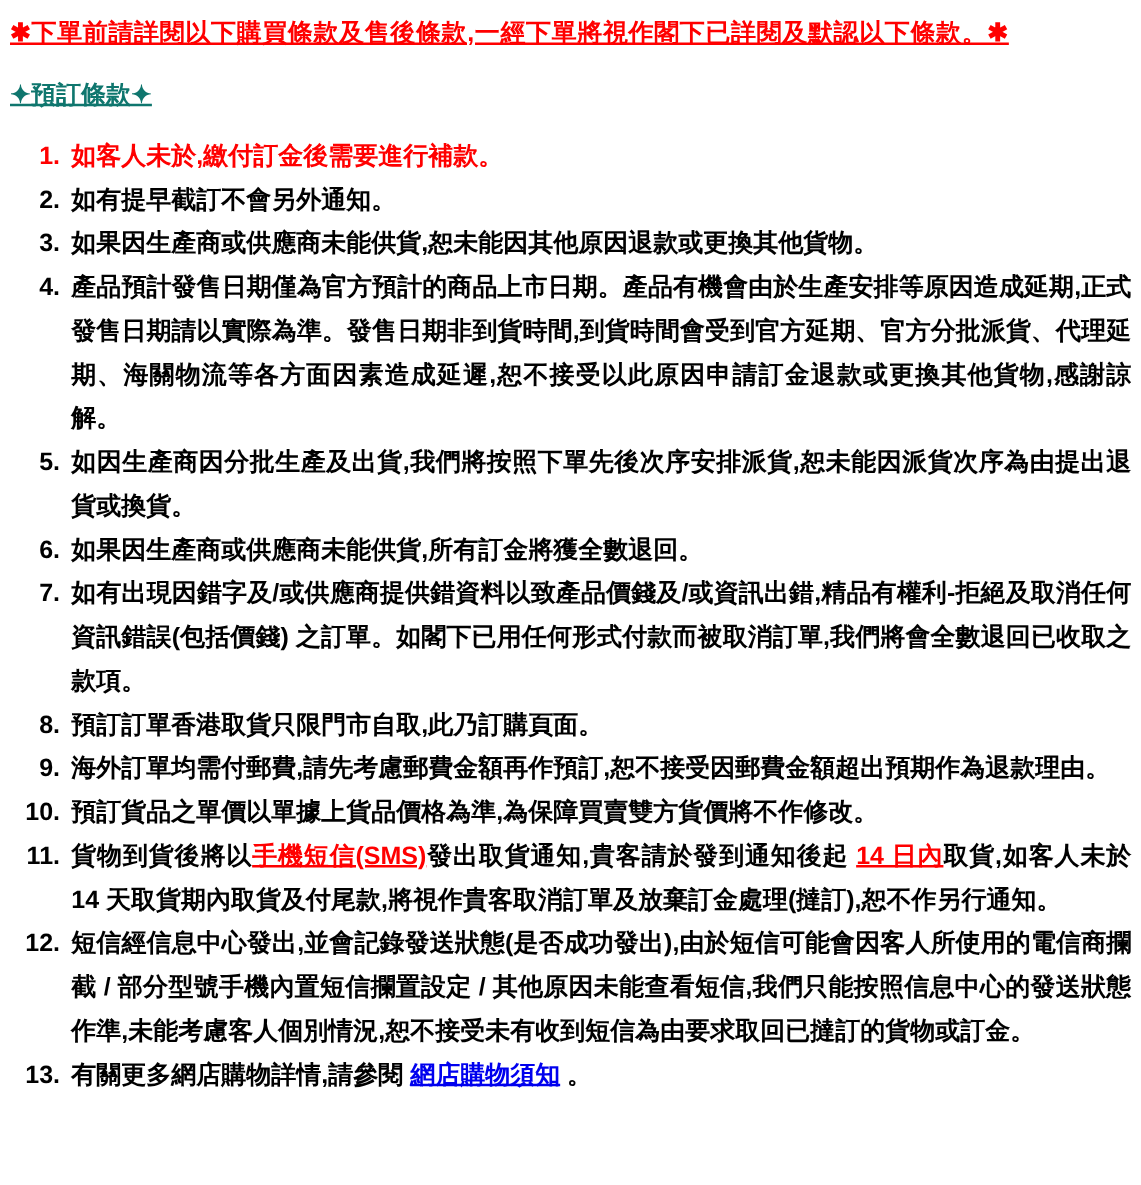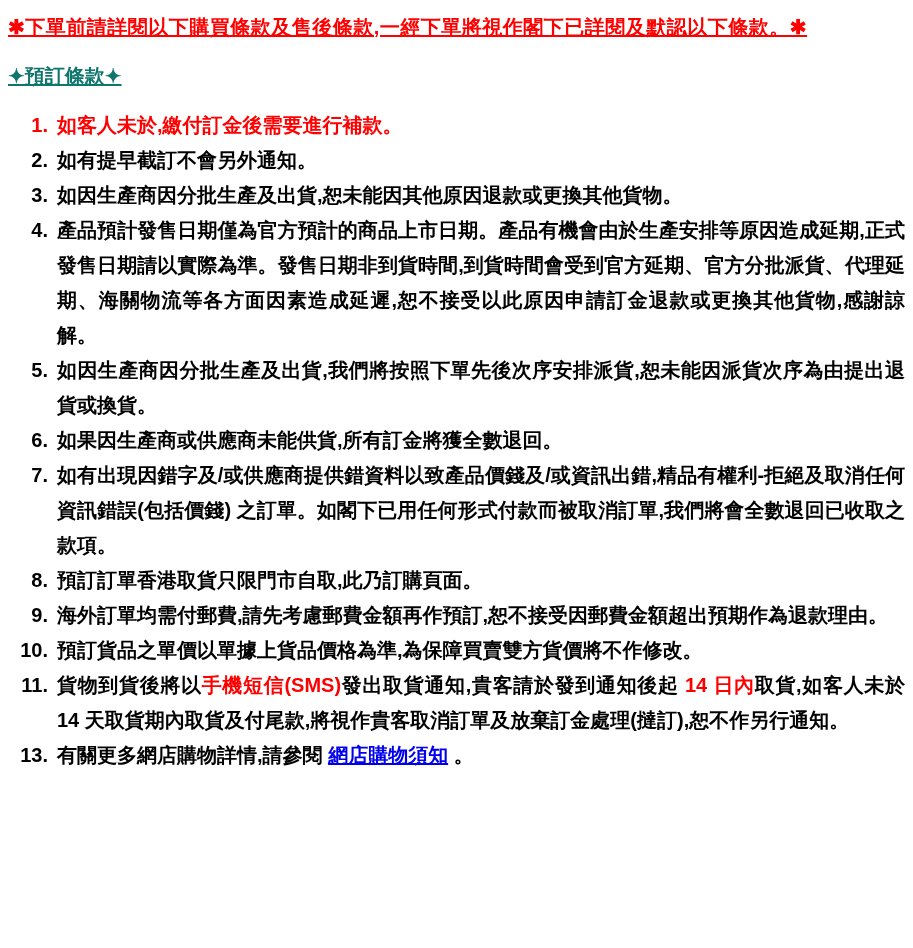--- a/index.html
+++ b/index.html
@@ -55,20 +55,21 @@
   .term-text {
     flex: 1 1 auto;
     text-align: justify;
     text-justify: inter-ideograph;
   }
   .red-item { color: var(--red, #ff0000); }
   .seg-normal { color: inherit; }
   .seg-red { color: var(--red, #ff0000); }
   .seg-red-underline {
     color: var(--red, #ff0000);
+    text-decoration: underline;
   }
   a.seg-link {
     color: var(--link, #0000ee);
     text-decoration: underline;
     cursor: pointer;
   }
 </style>
 </head>
 <body>
 
@@ -83,21 +84,21 @@
       <div class="term-row red-item">
         <span class="term-num">1.</span>
         <div class="term-text"><span class="seg-red">如客人未於,繳付訂金後需要進行補款。</span></div>
       </div>
       <div class="term-row">
         <span class="term-num">2.</span>
         <div class="term-text"><span class="seg-normal">如有提早截訂不會另外通知。</span></div>
       </div>
       <div class="term-row">
         <span class="term-num">3.</span>
-        <div class="term-text"><span class="seg-normal">如因生產商因分批生產及出貨,恕未能因其他原因退款或更換其他貨物。</span></div>
+        <div class="term-text"><span class="seg-normal">如果因生產商或供應商未能供貨,恕未能因其他原因退款或更換其他貨物。</span></div>
       </div>
       <div class="term-row">
         <span class="term-num">4.</span>
         <div class="term-text"><span class="seg-normal">產品預計發售日期僅為官方預計的商品上市日期。產品有機會由於生產安排等原因造成延期,正式發售日期請以實際為準。發售日期非到貨時間,到貨時間會受到官方延期、官方分批派貨、代理延期、海關物流等各方面因素造成延遲,恕不接受以此原因申請訂金退款或更換其他貨物,感謝諒解。</span></div>
       </div>
       <div class="term-row">
         <span class="term-num">5.</span>
         <div class="term-text"><span class="seg-normal">如因生產商因分批生產及出貨,我們將按照下單先後次序安排派貨,恕未能因派貨次序為由提出退貨或換貨。</span></div>
       </div>
       <div class="term-row">
@@ -118,17 +119,21 @@
       </div>
       <div class="term-row">
         <span class="term-num">10.</span>
         <div class="term-text"><span class="seg-normal">預訂貨品之單價以單據上貨品價格為準,為保障買賣雙方貨價將不作修改。</span></div>
       </div>
       <div class="term-row">
         <span class="term-num">11.</span>
         <div class="term-text"><span class="seg-normal">貨物到貨後將以</span><span class="seg-red-underline">手機短信(SMS)</span><span class="seg-normal">發出取貨通知,貴客請於發到通知後起 </span><span class="seg-red-underline">14 日內</span><span class="seg-normal">取貨,如客人未於 14 天取貨期內取貨及付尾款,將視作貴客取消訂單及放棄訂金處理(撻訂),恕不作另行通知。</span></div>
       </div>
       <div class="term-row">
+        <span class="term-num">12.</span>
+        <div class="term-text"><span class="seg-normal">短信經信息中心發出,並會記錄發送狀態(是否成功發出),由於短信可能會因客人所使用的電信商攔截 / 部分型號手機內置短信攔置設定 / 其他原因未能查看短信,我們只能按照信息中心的發送狀態作準,未能考慮客人個別情況,恕不接受未有收到短信為由要求取回已撻訂的貨物或訂金。</span></div>
+      </div>
+      <div class="term-row">
         <span class="term-num">13.</span>
         <div class="term-text"><span class="seg-normal">有關更多網店購物詳情,請參閱 </span><a class="seg-link" href="#">網店購物須知</a><span class="seg-normal"> 。</span></div>
       </div>
     </div>
 </div>
 
 </body></html>

